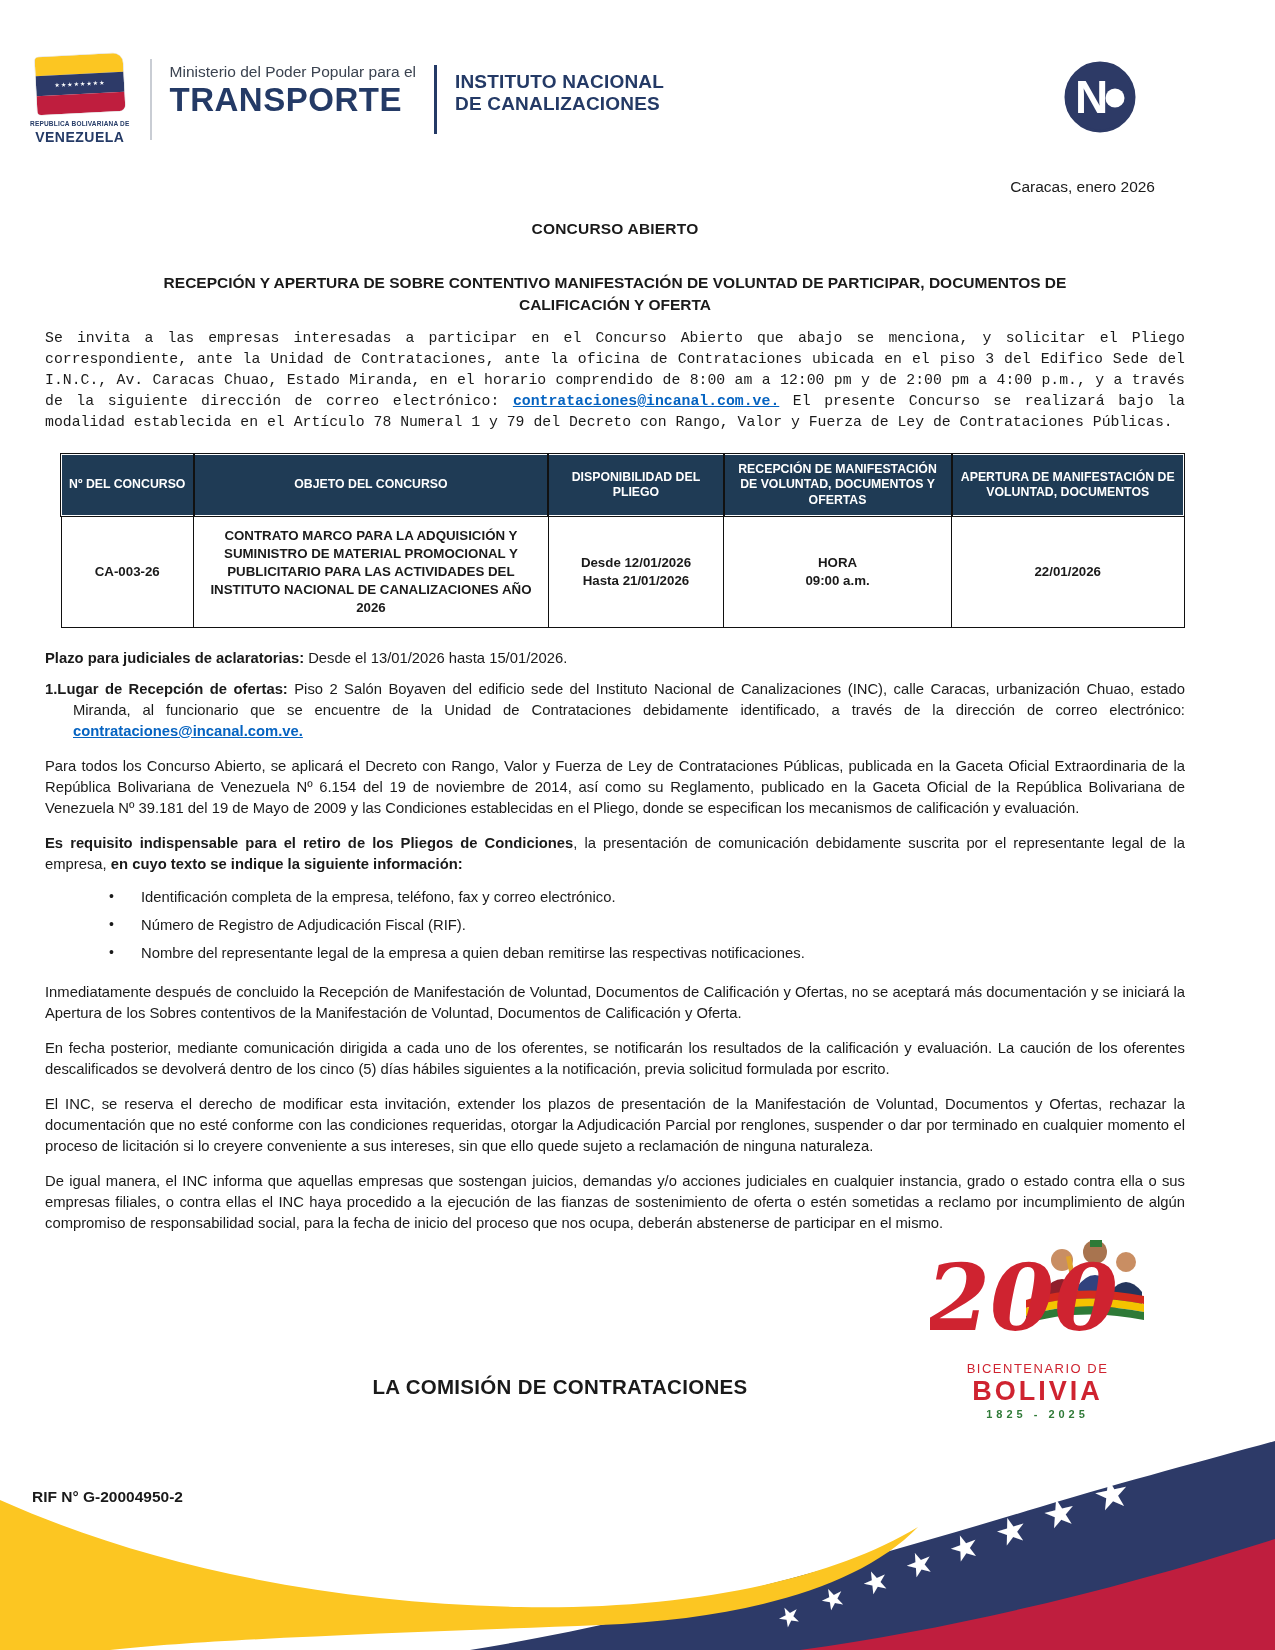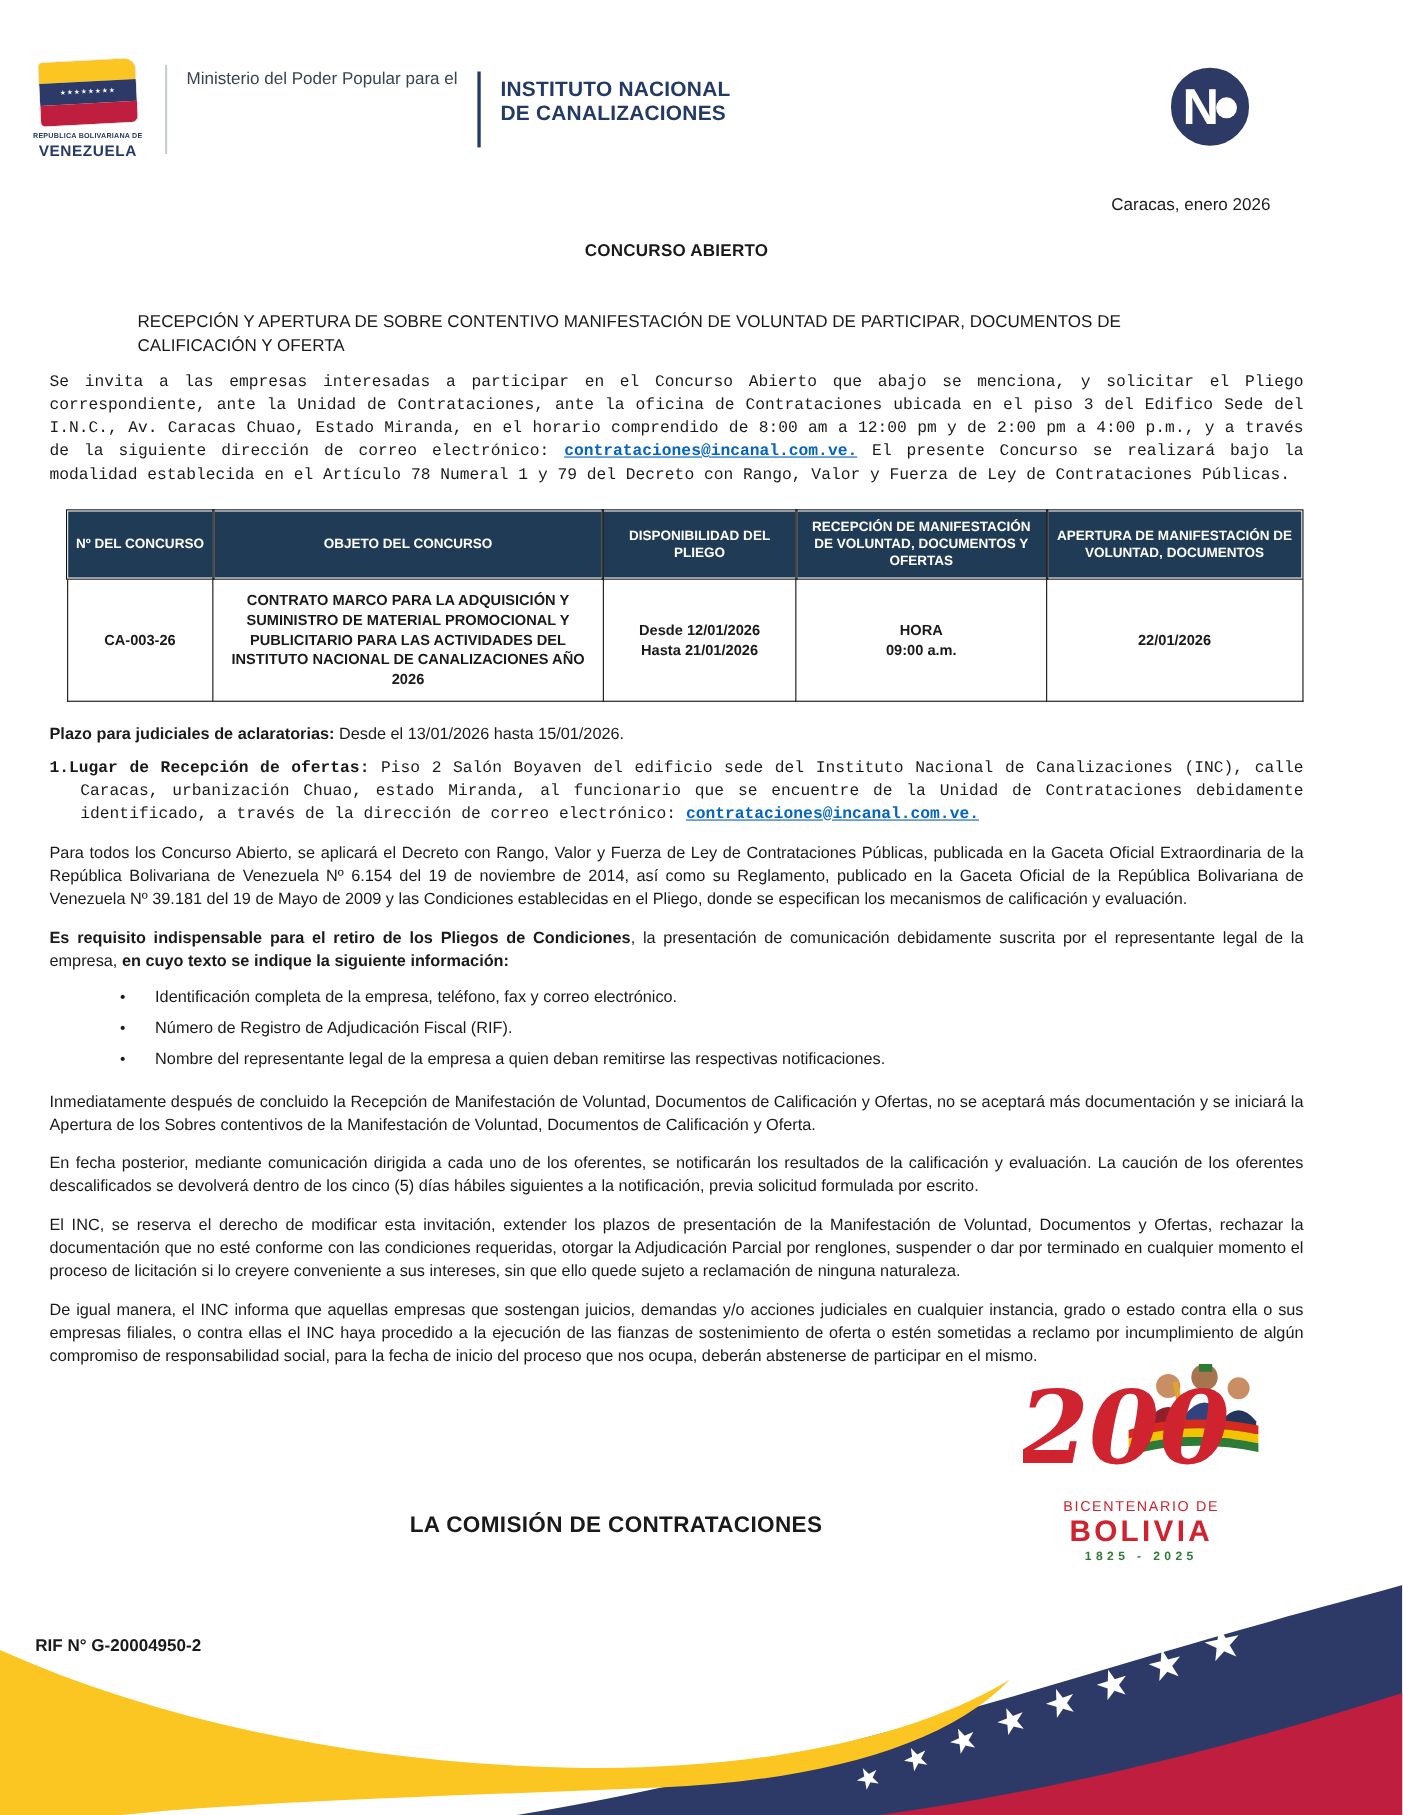--- a/index.html
+++ b/index.html
@@ -28,41 +28,41 @@
   .hdr-sep-light{width:2px;background:#c9cdd4;align-self:stretch;margin:4px 18px 8px 6px;}
   .ministry{display:flex;flex-direction:column;padding-top:6px;}
   .ministry-tagline{font-size:15.5px;color:#3b4350;}
   .ministry-name{font-size:33px;font-weight:bold;color:var(--brand-navy);letter-spacing:.5px;line-height:1.05;}
   .hdr-sep-navy{width:3px;background:var(--brand-navy);align-self:stretch;margin:10px 18px 14px 18px;}
   .institute{padding-top:16px;font-weight:bold;color:var(--brand-navy);font-size:19px;line-height:1.15;letter-spacing:.2px;}
   .inc-logo{position:absolute;top:60px;right:138px;}
   
   .dateline{text-align:right;margin:28px 30px 0 0;font-size:15.5px;}
   .doc-title{text-align:center;font-weight:bold;font-size:15.5px;margin-top:20px;letter-spacing:.2px;}
-  .doc-subtitle{font-weight:normal;font-size:15.5px;margin:42px auto 0;max-width:980px;}
+  .doc-subtitle{text-align:center;font-weight:bold;font-size:15.5px;margin:32px auto 0;max-width:980px;}
   .intro{margin-top:12px;text-align:justify;font-family:Liberation Mono, monospace;}
   a.email-link{color:var(--link-blue);font-weight:bold;text-decoration:underline;}
   
   table.tender{width:calc(100% - 15px);margin:20px 0 0 15px;border-collapse:collapse;border:1px solid #111;}
   table.tender th{
     background:var(--navy);color:#fff;font-weight:bold;font-size:12.3px;line-height:1.25;
     padding:7px 6px;text-align:center;vertical-align:middle;border:2px solid #fff;outline:1px solid #111;
   }
   table.tender td{
     border:1px solid #111;text-align:center;vertical-align:middle;
     font-weight:bold;font-size:13.3px;padding:10px 8px;height:104px;line-height:1.35;
   }
   .col1{width:11.8%;} .col2{width:31.6%;} .col3{width:15.6%;} .col4{width:20.3%;} .col5{width:20.7%;}
   
   .valor-box{border:1.5px solid #222;margin:24px 0 0 -8px;padding:3px 10px;font-size:15px;}
   .valor-box b{font-weight:bold;}
   
   .para{margin-top:14px;text-align:justify;}
   .para.tight{margin-top:10px;}
-  .hang{padding-left:28px;text-indent:-28px;font-family:Liberation Mono, monospace;}
+  .hang{padding-left:28px;text-indent:-28px;}
   ul.req-list{margin:12px 0 0 78px;}
   ul.req-list li{margin-top:7px;padding-left:18px;list-style:none;position:relative;}
   ul.req-list li::before{content:"•";position:absolute;left:-14px;top:0;font-size:14px;}
   
   .bolivia-logo{position:absolute;top:1238px;right:130px;width:215px;text-align:center;}
   .bolivia-line1{font-size:13px;color:var(--bolivia-red);letter-spacing:1.5px;margin-top:-2px;}
   .bolivia-line2{font-size:27px;font-weight:bold;color:var(--bolivia-red);letter-spacing:3px;line-height:1;}
   .bolivia-years{font-size:11px;font-weight:bold;color:var(--bolivia-green);letter-spacing:4px;margin-top:2px;}
   .commission{position:absolute;top:1372px;left:0;width:1120px;text-align:center;font-weight:bold;font-size:20.5px;letter-spacing:.3px;}
   .rif{position:absolute;top:1486px;left:32px;font-weight:bold;font-size:15.5px;}
@@ -77,20 +77,21 @@
       <div class="stripe s-y"></div>
       <div class="stripe s-b">★★★★★★★★</div>
       <div class="stripe s-r"></div>
     </div>
     <div class="flag-caption-small">REPUBLICA BOLIVARIANA DE</div>
     <div class="flag-caption-big">VENEZUELA</div>
   </div>
   <div class="hdr-sep-light"></div>
   <div class="ministry">
     <span class="ministry-tagline">Ministerio del Poder Popular para el</span>
+    <span class="ministry-name">TRANSPORTE</span>
   </div>
   <div class="hdr-sep-navy"></div>
   <div class="institute">
     <div>INSTITUTO NACIONAL</div>
     <div>DE CANALIZACIONES</div>
   </div>
 </div>
 
 <div class="inc-logo">
   <svg width="74" height="74" viewBox="0 0 74 74">

